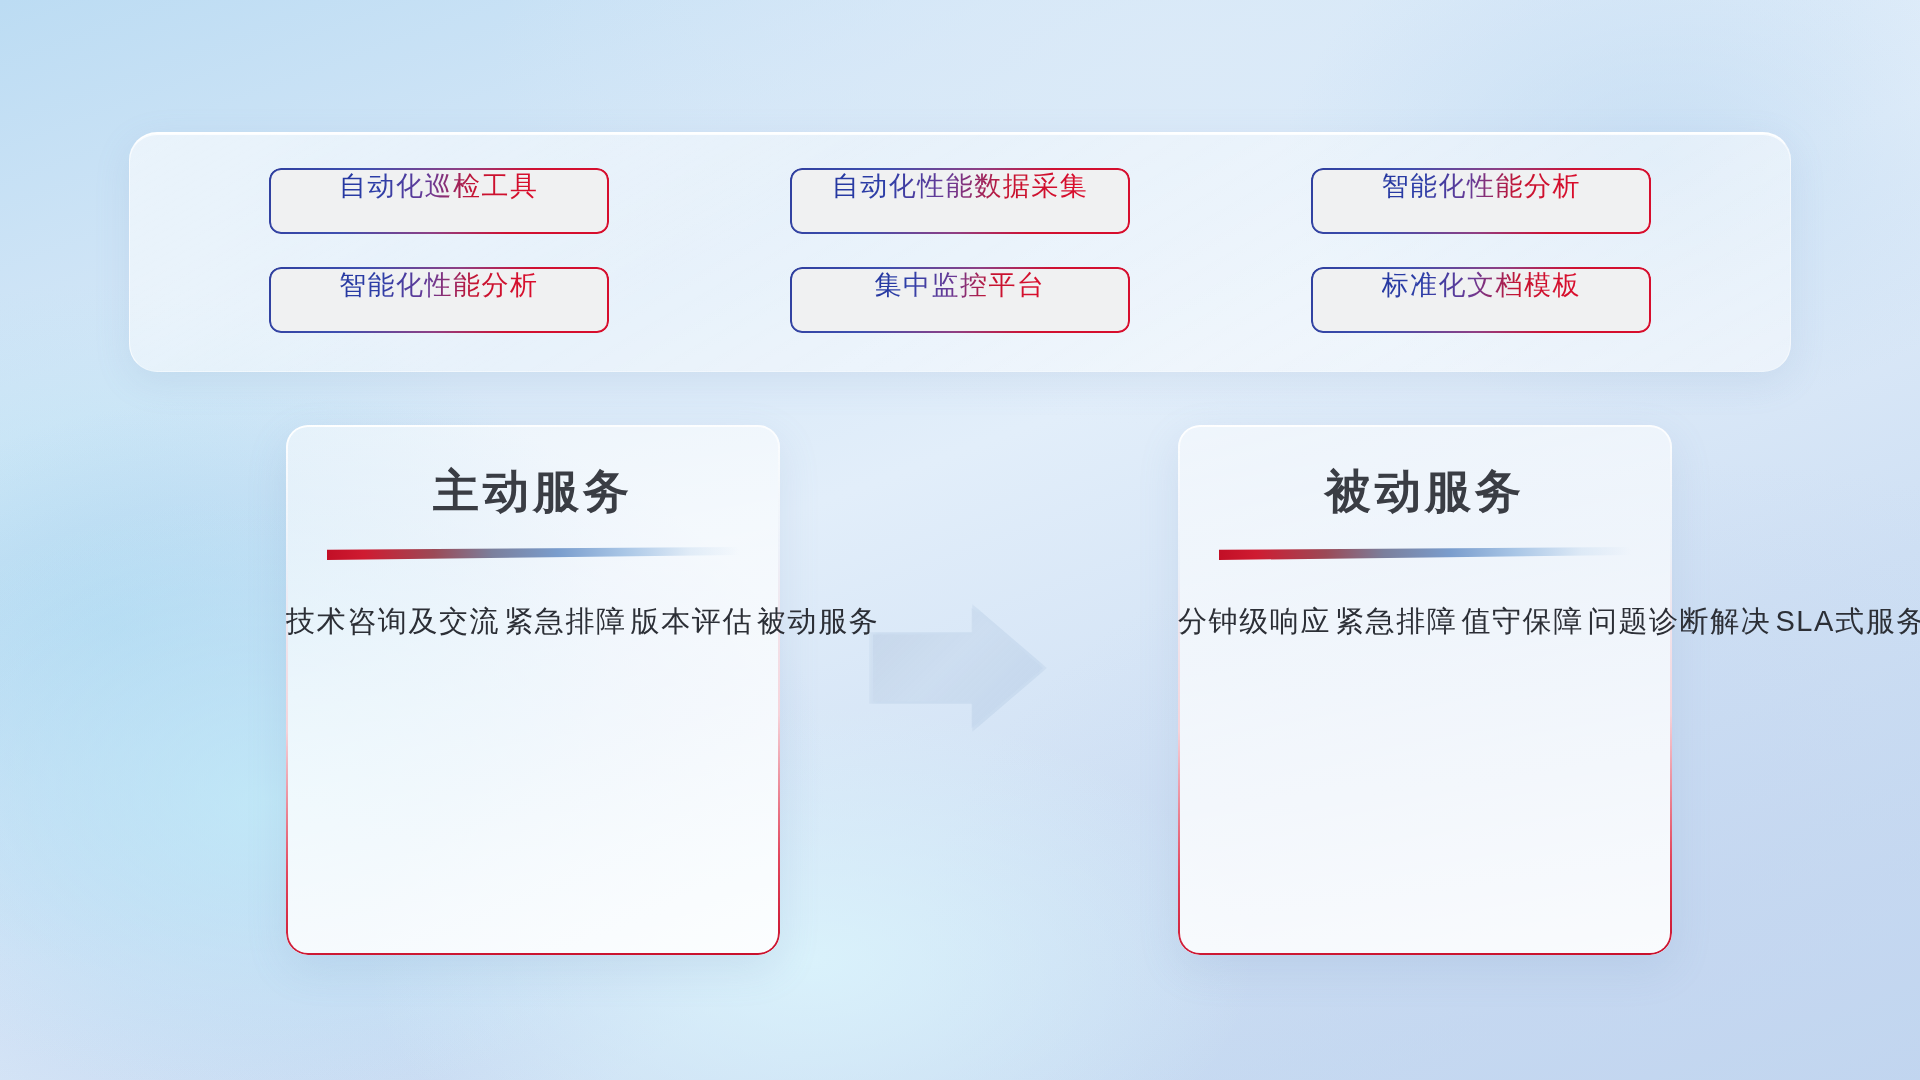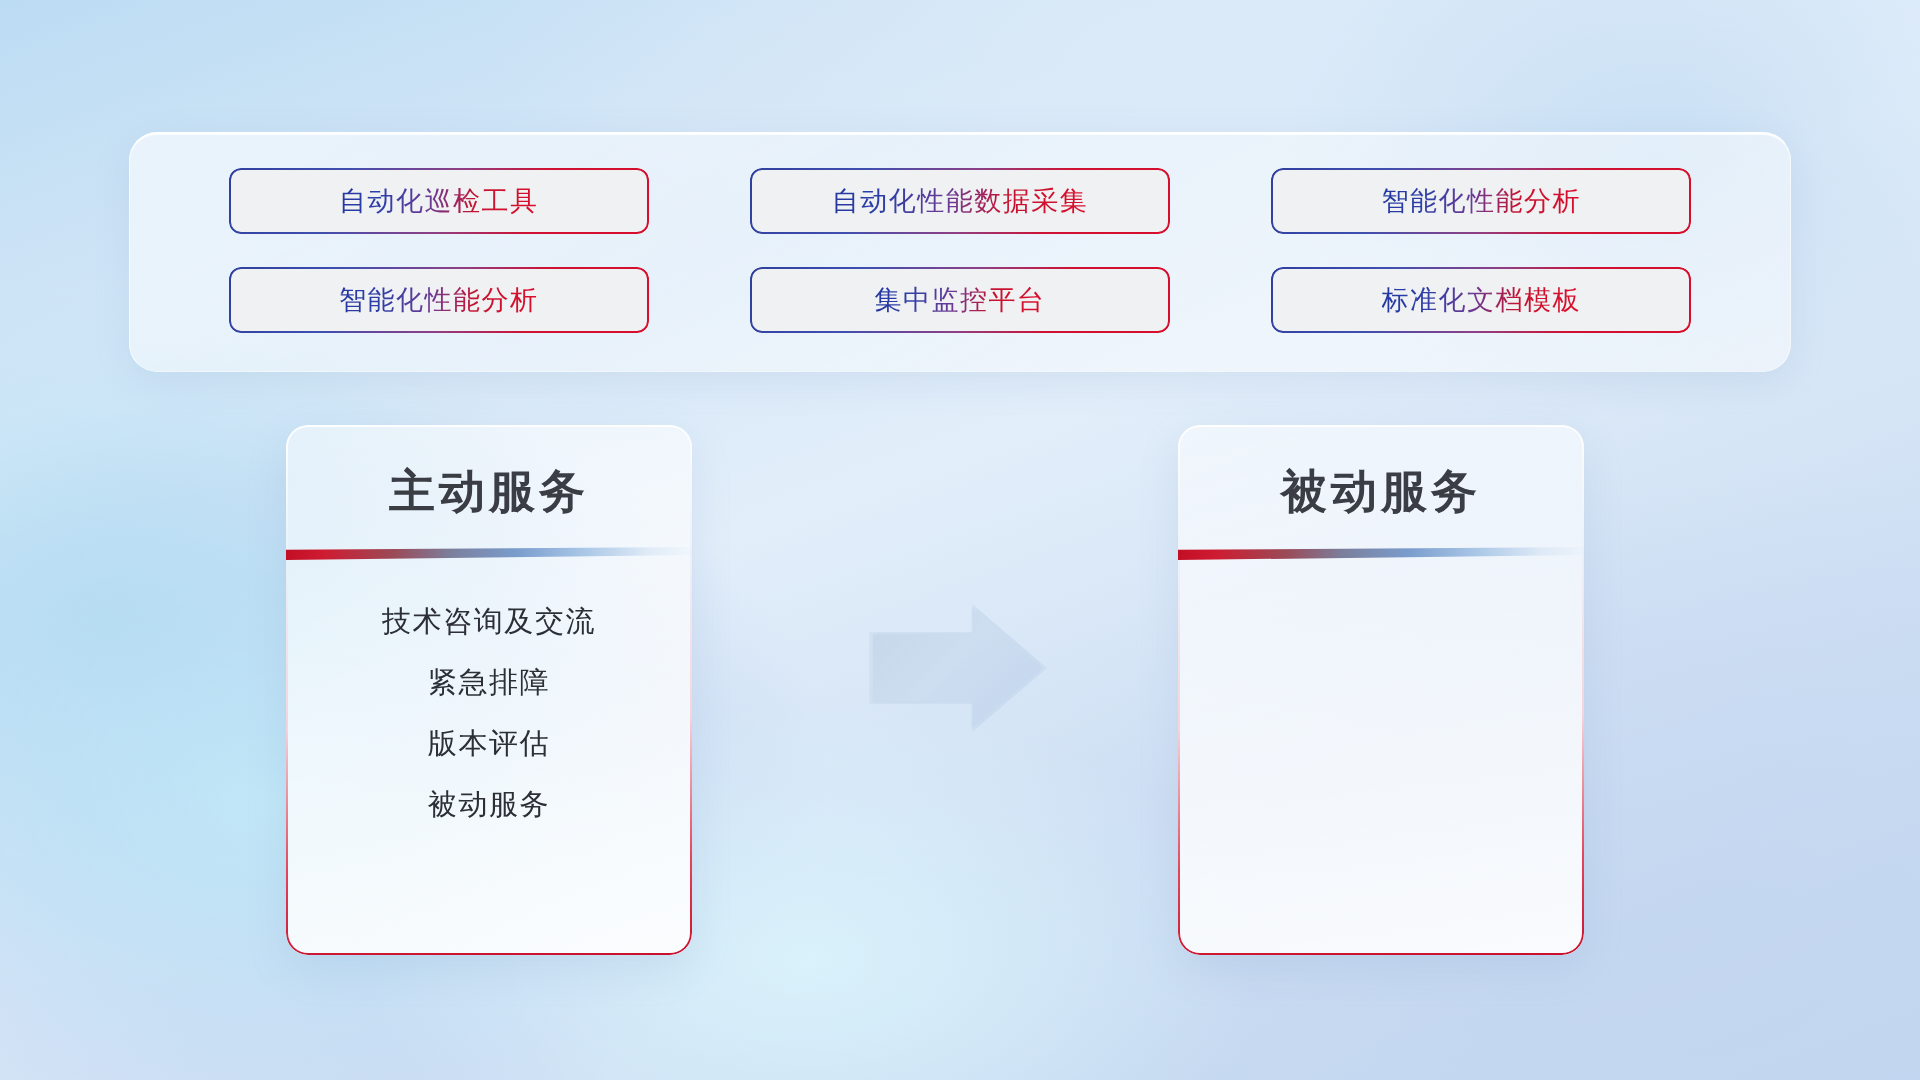--- a/index.html
+++ b/index.html
@@ -65,26 +65,26 @@
     display: grid;
     grid-template-columns: repeat(3, 1fr);
     grid-template-rows: repeat(2, 1fr);
     align-items: center;
     justify-items: center;
     padding: 18px 48px 22px 48px;
   }
 
   .tool-chip {
     position: relative;
-    width: 420px;
+    width: 340px;
     height: 66px;
     border-radius: 12px;
     background: #f0f1f2;
     display: flex;
-    align-items: center;
+    align-items: flex-start;
     justify-content: center;
     box-sizing: border-box;
   }
   
   .tool-chip::before {
     content: "";
     position: absolute;
     inset: 0;
     border-radius: 12px;
     padding: 2px;
@@ -103,21 +103,21 @@
     background: linear-gradient(100deg, #2437a0 0%, #2e3fa8 22%, #6b3a95 46%, #c61330 68%, #dc0c2b 100%);
     -webkit-background-clip: text;
     background-clip: text;
     color: transparent;
     white-space: nowrap;
   }
 
   
   .service-card {
     position: absolute;
-    width: 406px;
+    width: 494px;
     height: 530px;
     border-radius: 22px;
     box-sizing: border-box;
     background: linear-gradient(170deg, rgba(255,255,255,0.50) 0%, rgba(255,255,255,0.70) 45%, rgba(255,255,255,0.90) 100%);
     box-shadow: 0 14px 40px rgba(120,150,190,0.16);
     overflow: visible;
   }
   .service-card::before {
     content: "";
     position: absolute;
@@ -170,23 +170,23 @@
         #a9c6e6 72%,
         rgba(200,220,240,0.45) 88%,
         rgba(220,235,248,0.0) 100%);
     clip-path: polygon(0 22%, 100% 0, 100% 62%, 0 100%);
   }
 
   .card-list {
     position: relative;
     margin-top: 42px;
     display: flex;
-    flex-direction: column;
+    flex-direction: row;
     align-items: center;
-    gap: 21px;
+    gap: 4px;
   }
   .card-list .item {
     font-size: 29px;
     letter-spacing: 1.6px;
     color: #2c2f36;
     font-weight: 400;
     white-space: nowrap;
   }
 
   
@@ -264,15 +264,22 @@
   </div>
 
   <div id="flow-arrow-soft"></div>
   <div id="flow-arrow"></div>
 
   <div class="service-card" id="card-passive">
     <div class="card-title">被动服务</div>
     <div class="card-divider">
       <div class="bar"></div>
     </div>
+    <div class="card-list">
+      <div class="item">分钟级响应</div>
+      <div class="item">紧急排障</div>
+      <div class="item">值守保障</div>
+      <div class="item">问题诊断解决</div>
+      <div class="item">SLA式服务</div>
+    </div>
   </div>
 
 </div>
 
 </body></html>

